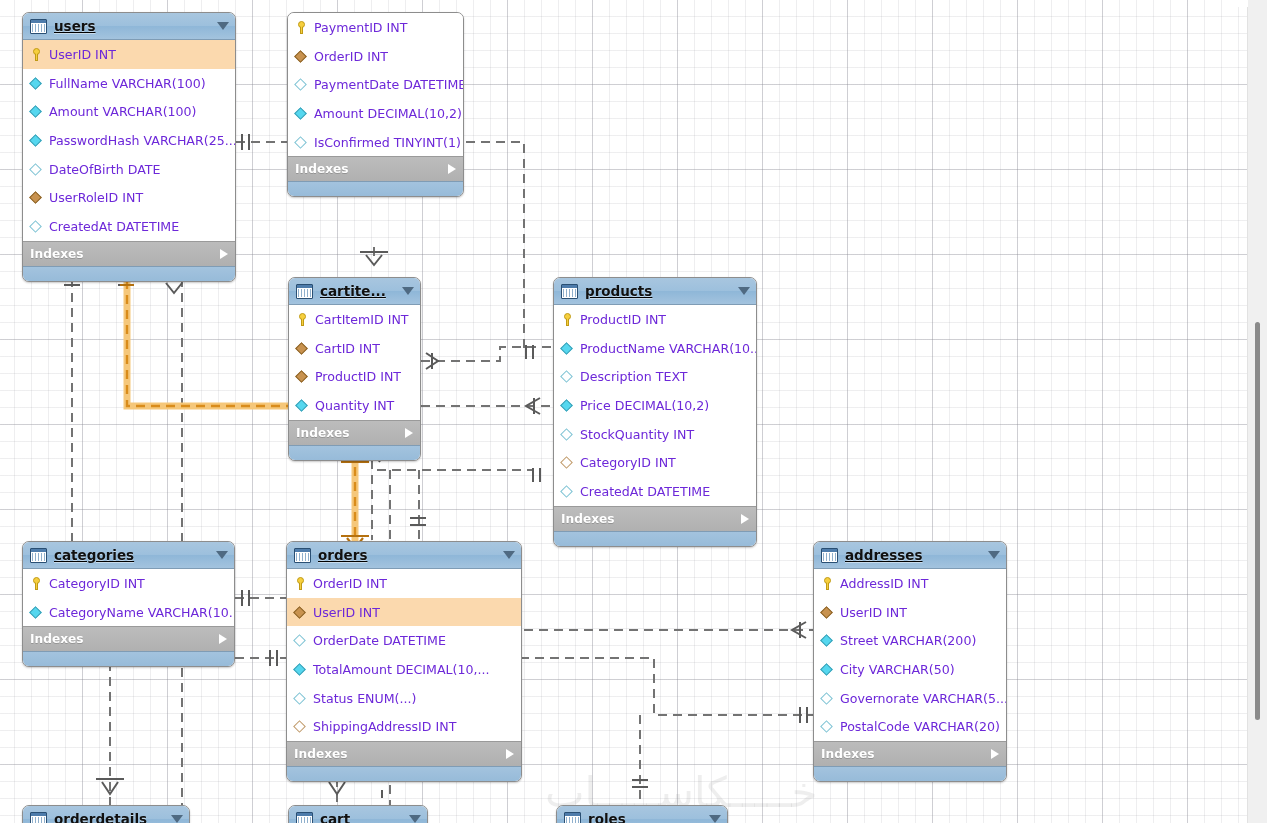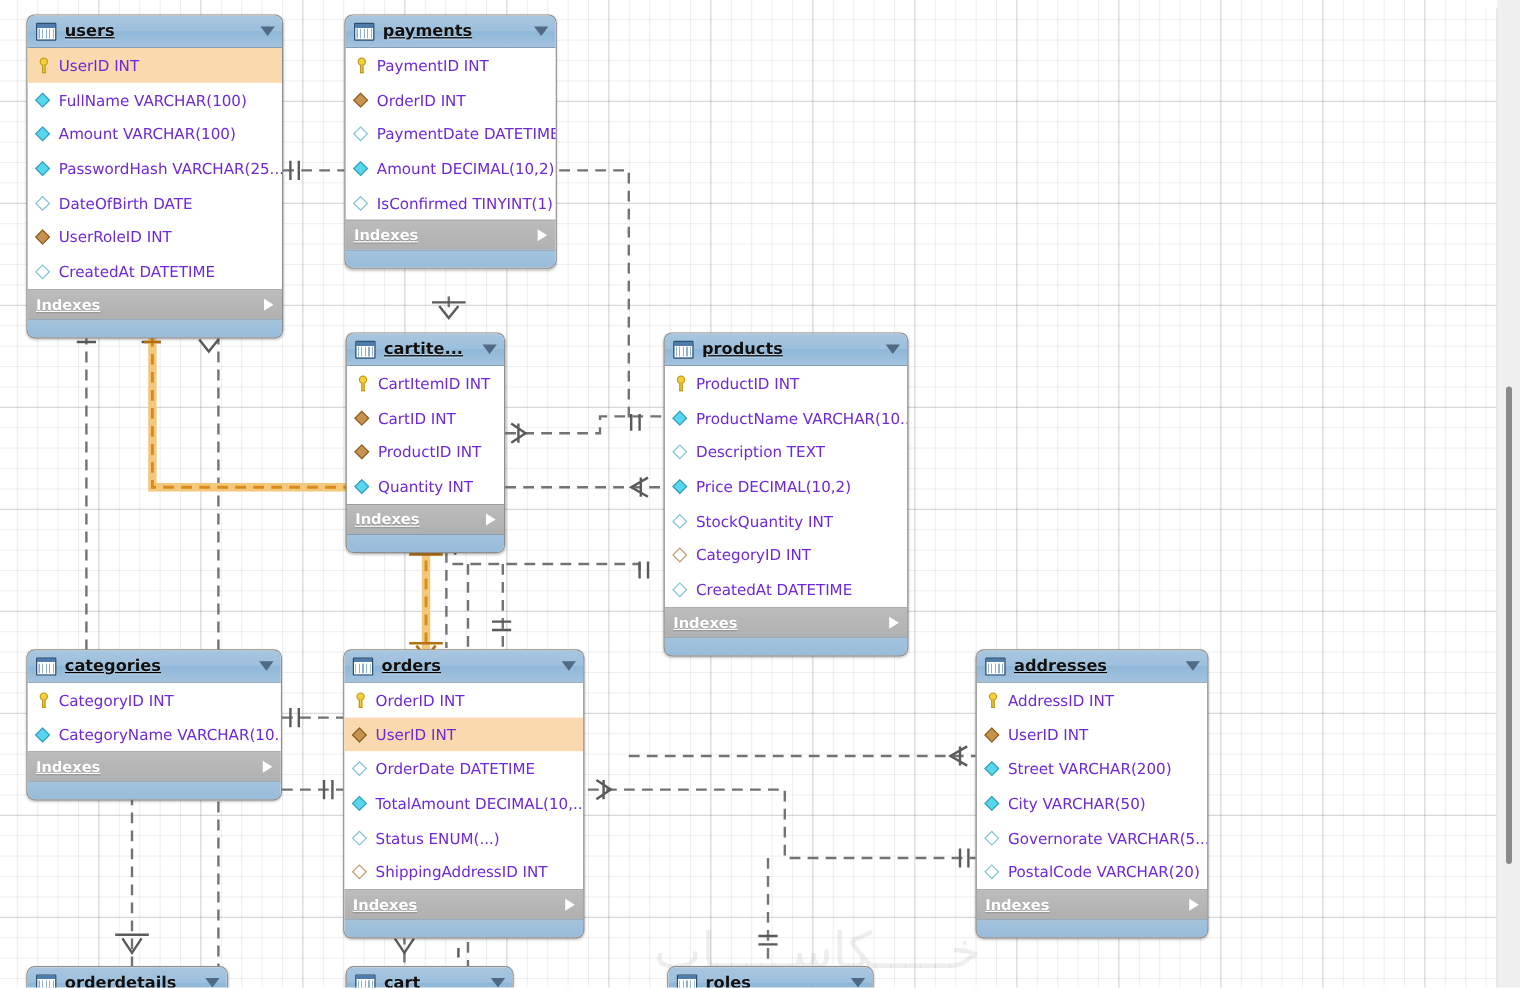--- a/index.html
+++ b/index.html
@@ -102,21 +102,20 @@
   }
   .tbl .idx{
     height:24px;display:flex;align-items:center;
     background:linear-gradient(to bottom,#bcbcbc,#b0b0b0);
     border-top:1px solid #9a9a9a;
     padding:0 7px;
   }
   .tbl .idx .ilbl{
     font-size:12.2px;font-weight:bold;color:#ffffff;flex:1 1 auto;
     text-shadow:0 1px 0 rgba(0,0,0,0.18);
-    text-decoration:underline;
   }
   .tbl .idx .iarrow{
     width:0;height:0;border-top:5px solid transparent;border-bottom:5px solid transparent;
     border-left:8px solid #ffffff;
   }
   .tbl .foot{
     height:14px;
     background:linear-gradient(to bottom,#a3c3de,#97bbd9);
     border-top:1px solid #7f9cb5;
   }
@@ -247,25 +246,20 @@
             <span>CreatedAt DATETIME</span>
           </div>
         </div>
         <div class="idx">
           <span class="ilbl">Indexes</span>
           <span class="iarrow"></span>
         </div>
         <div class="foot"></div>
       </div>
       <div class="tbl" style="left: 287px; top: 12px; width: 177px;">
-        <div class="hdr">
-          <span class="ticon"></span>
-          <span class="tname">payments</span>
-          <span class="caret"></span>
-        </div>
         <div class="cols">
           <div class="col">
             <span class="ico pk"></span>
             <span>PaymentID INT</span>
           </div>
           <div class="col">
             <span class="ico fk"></span>
             <span>OrderID INT</span>
           </div>
           <div class="col">
@@ -374,21 +368,21 @@
             <span class="ico nn"></span>
             <span>CategoryName VARCHAR(10...</span>
           </div>
         </div>
         <div class="idx">
           <span class="ilbl">Indexes</span>
           <span class="iarrow"></span>
         </div>
         <div class="foot"></div>
       </div>
-      <div class="tbl" style="left: 286px; top: 541px; width: 201px;">
+      <div class="tbl" style="left: 286px; top: 541px; width: 236px;">
         <div class="hdr">
           <span class="ticon"></span>
           <span class="tname">orders</span>
           <span class="caret"></span>
         </div>
         <div class="cols">
           <div class="col">
             <span class="ico pk"></span>
             <span>OrderID INT</span>
           </div>

